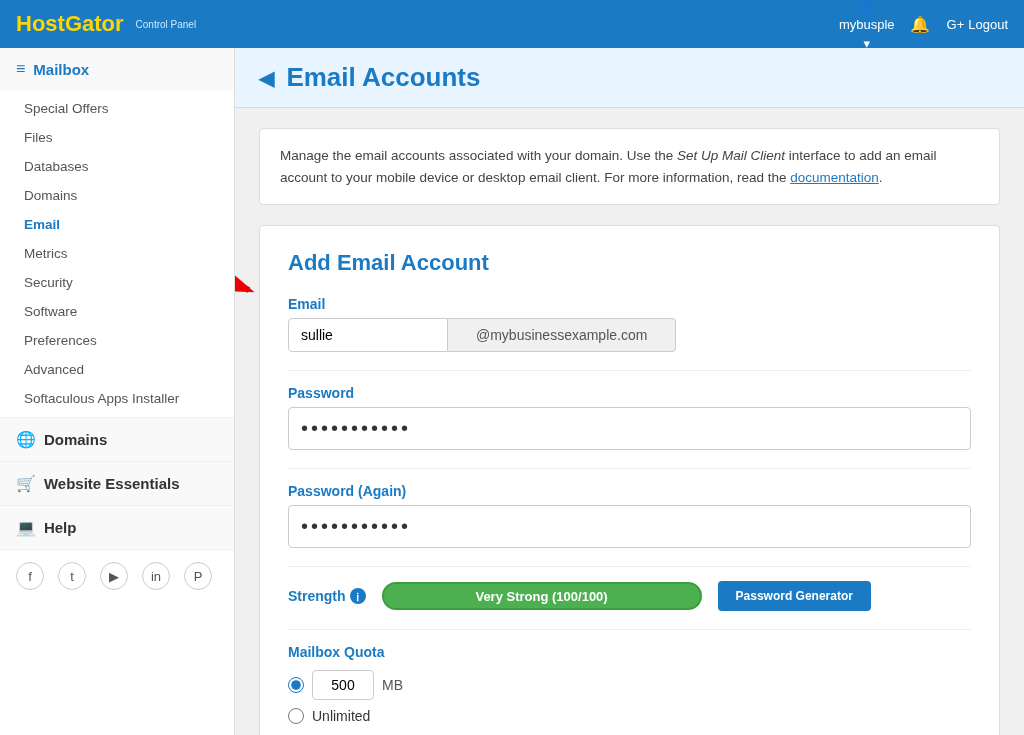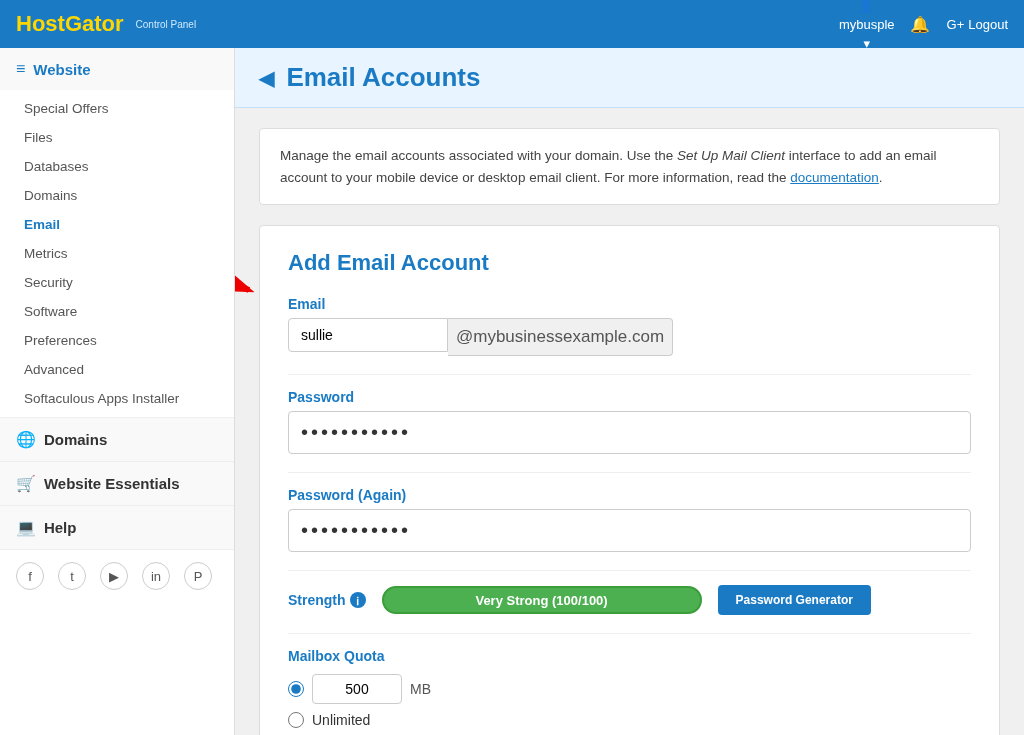--- a/index.html
+++ b/index.html
@@ -204,22 +204,22 @@
       padding: 8px 12px;
       font-size: 14px;
       width: 160px;
       outline: none;
     }
     .email-domain {
       background: #f0f0f0;
       border: 1px solid #ccc;
       border-left: none;
       border-radius: 0 4px 4px 0;
-      padding: 8px 8px;
-      font-size: 17px;
+      padding: 8px 28px;
+      font-size: 14px;
       color: #555;
       display: flex;
       align-items: center;
     }
     .password-input {
       width: 100%;
       border: 1px solid #ccc;
       border-radius: 4px;
       padding: 9px 12px;
       font-size: 20px;
@@ -297,21 +297,21 @@
     .quota-row input[type="radio"] {
       accent-color: #1a7bc4;
       width: 16px;
       height: 16px;
       cursor: pointer;
     }
     .quota-input {
       border: 1px solid #ccc;
       border-radius: 4px;
       padding: 6px 10px;
-      width: 90px;
+      width: 62px;
       font-size: 14px;
       text-align: center;
     }
     .quota-unit {
       font-size: 14px;
       color: #555;
     }
     .unlimited-label {
       font-size: 14px;
       color: #333;
@@ -362,21 +362,21 @@
   </div>
 </div>
 
 <div class="layout">
 
   <div class="sidebar">
 
     <div class="sidebar-section">
       <div class="sidebar-section-header active">
         <span class="section-icon">≡</span>
-        <span>Website</span>
+        <span>Mailbox</span>
       </div>
       <div class="sidebar-items">
         <div class="sidebar-item">Special Offers</div>
         <div class="sidebar-item">Files</div>
         <div class="sidebar-item">Databases</div>
         <div class="sidebar-item">Domains</div>
         <div class="sidebar-item active">Email</div>
         <div class="sidebar-item">Metrics</div>
         <div class="sidebar-item">Security</div>
         <div class="sidebar-item">Software</div>

